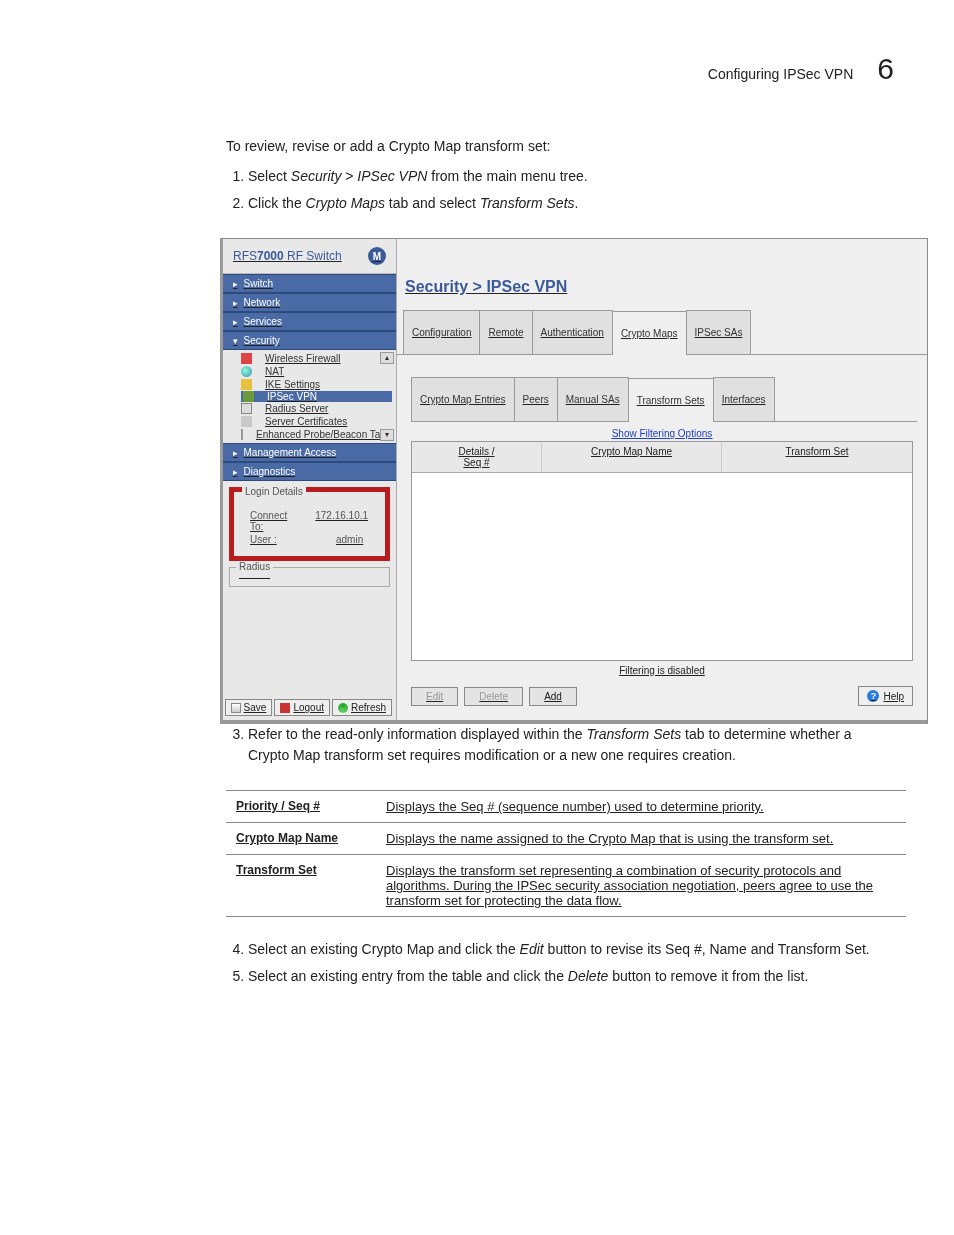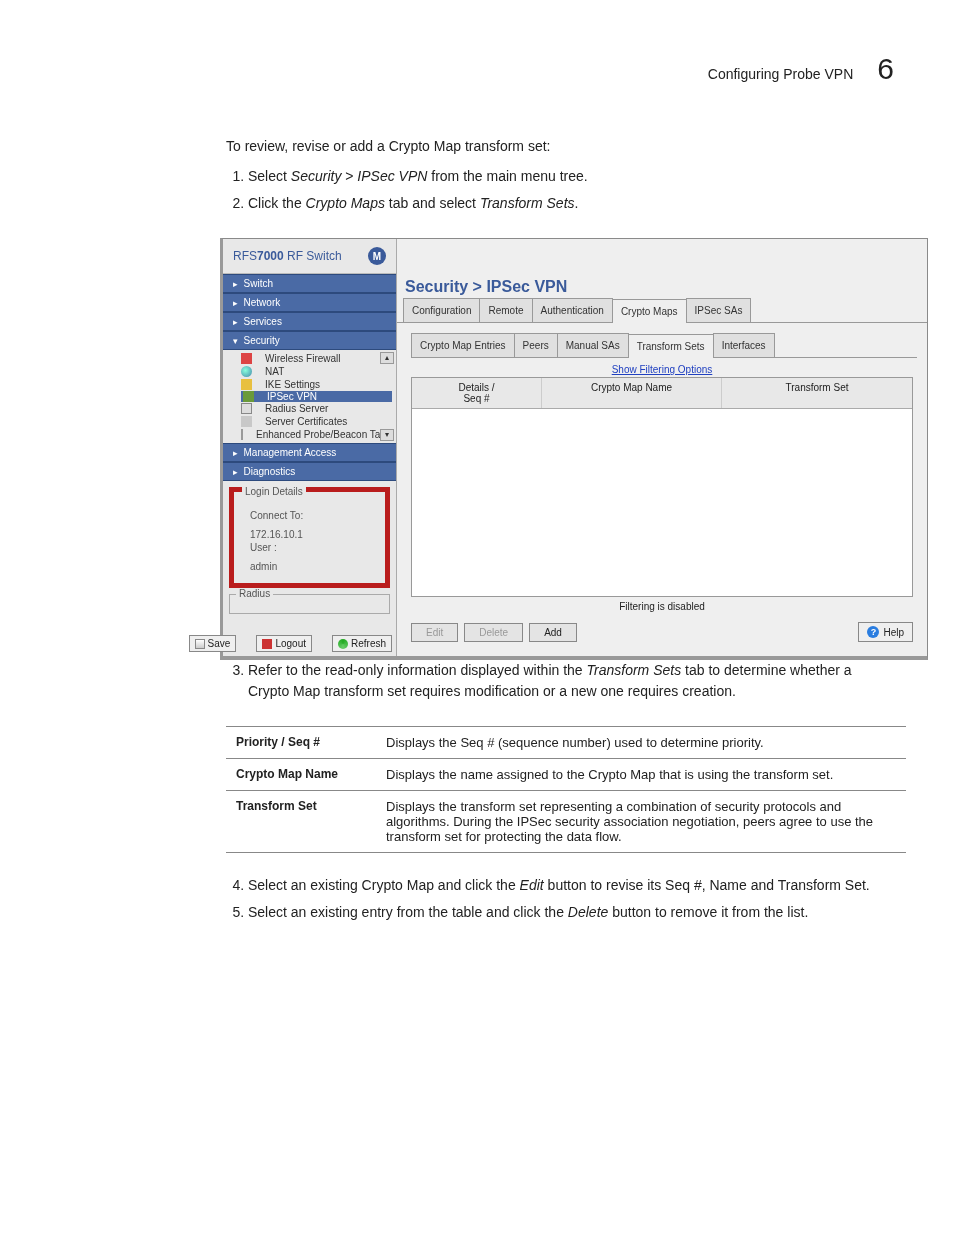--- a/index.html
+++ b/index.html
@@ -93,84 +93,84 @@
   .ic-cert { background: #c8c8c8; }
   .ic-table { background: #ddd; border:1px solid #999; }
   .scrollbtn {
     position: absolute; right: 2px; width: 14px; height: 12px;
     background: #ddd; border: 1px solid #999; font-size: 8px; text-align: center; line-height: 10px;
   }
   .login-box {
     margin: 6px; border: 5px solid #b91c1c; padding: 6px 17px 10px 8px; font-size: 10px; color: #555;
   }
   .login-box .lg-title { position: relative; top: -12px; background: #e8e8e8; padding: 0 3px; display: inline-block; }
-  .login-box .lg-row { display: flex; gap: 8px; padding: 1px 0; margin-left: 8px; flex-direction: column; }
+  .login-box .lg-row { display: flex; gap: 28px; padding: 1px 0; margin-left: 8px; }
   .msg-box { margin: 0 6px 6px 6px; border: 1px solid #aaa; height: 20px; }
   .msg-box .lg-title { position: relative; top: -7px; left: 6px; background: #e8e8e8; padding: 0 3px; font-size: 10px; color: #555; }
-  .sb-footer { margin-top: auto; padding: 4px; display: flex; gap: 20px; justify-content: flex-end; }
+  .sb-footer { margin-top: auto; padding: 4px; display: flex; gap: 2px; justify-content: flex-end; }
   .sb-btn { border: 1px solid #888; background: #efefef; padding: 2px 5px; font-size: 10px; display: inline-flex; align-items: center; gap: 3px; }
   .sb-btn .gic { width: 10px; height: 10px; display: inline-block; }
   .g-save { background: linear-gradient(#fff,#ccc); border:1px solid #888; }
   .g-logout { background: #c33; }
   .g-refresh { background: conic-gradient(#2a2,#6c6,#2a2); border-radius: 50%; }
 
   .main {
     flex: 1;
     background: #efefef;
     display: flex; flex-direction: column;
     padding-bottom: 8px;
   }
   .crumb { color: #3a5a9a; font-weight: bold; font-size: 16px; padding: 2px 8px; margin-top: 37px; }
   .tabs1 { padding: 0 6px; display: flex; gap: 0; font-size: 10px; border-bottom: 1px solid #999; }
-  .tab { padding: 6px 8px; border: 1px solid #999; border-bottom: none; background: #e0e0e0; margin-right: -1px; color: #333; }
+  .tab { padding: 16px 8px; border: 1px solid #999; border-bottom: none; background: #e0e0e0; margin-right: -1px; color: #333; margin-top: 12px; }
   .tab.active { background: #efefef; position: relative; top: 1px; }
   .subtabs-wrap { padding: 10px 10px 4px 14px; }
   .tabs2 { display: flex; font-size: 10px; border-bottom: 1px solid #999; }
   .filter-link { text-align: center; color: #2040c0; text-decoration: underline; font-size: 10px; padding: 2px 0; }
   .table-wrap { margin: 0 14px; border: 1px solid #999; background: #fff; height: 220px; }
   .thead { display: flex; background: #e8e8e8; border-bottom: 1px solid #aaa; }
   .th { padding: 4px 6px; font-size: 10px; text-align: center; border-right: 1px solid #ccc; }
   .th1 { width: 130px; }
   .th2 { flex: 1; }
   .th3 { width: 190px; border-right: none; }
   .filter-status { text-align: center; font-size: 10px; padding: 4px 0; margin: 0 14px; }
   .btn-row { display: flex; gap: 6px; padding: 6px 14px; align-items: center; }
   .mbtn { border: 1px solid #888; background: #e4e4e4; padding: 3px 14px; font-size: 10px; }
   .mbtn.disabled { color: #999; }
   .spacer { flex: 1; }
   .help-btn { border: 1px solid #888; background: #efefef; padding: 3px 8px; font-size: 10px; display: inline-flex; align-items: center; gap: 4px; }
   .help-ic { width: 12px; height: 12px; border-radius: 50%; background: #2a7de0; color: #fff; font-weight: bold; font-size: 9px; display: inline-flex; align-items: center; justify-content: center; }
 
   
   .def-table { width: 680px; border-collapse: collapse; margin: 14px 0 22px 0; font-size: 13px; }
-  .def-table td { border-top: 1px solid #888; border-bottom: 1px solid #888; padding: 8px 10px; vertical-align: top; }
+  .def-table td { border-top: 1px solid #888; border-bottom: 1px solid #888; padding: 8px 10px; vertical-align: top; text-decoration: underline; }
   .def-table td.key { width: 150px; font-weight: bold; font-size: 12px; }
 </style>
 </head>
 <body>
 
 <div class="page">
   <div class="header">
-    <span class="header-title">Configuring Probe VPN</span>
+    <span class="header-title">Configuring IPSec VPN</span>
     <span class="header-chapter">6</span>
   </div>
 
   <div class="content">
     <p class="intro">To review, revise or add a Crypto Map transform set:</p>
     <ol class="steps">
       <li>
         <span>Select </span><span class="italic">Security</span><span> &gt; </span><span class="italic">IPSec VPN</span><span> from the main menu tree.</span>
       </li>
       <li>
         <span>Click the </span><span class="italic">Crypto Maps</span><span> tab and select </span><span class="italic">Transform Sets</span><span>.</span>
       </li>
     </ol>
   </div>
 
-  <div class="app" style="margin-left:160px;">
+  <div class="app" style="margin-left:160px;text-decoration:underline;">
     <div class="sidebar">
       <div class="sb-title">
         <span>
           <span>RFS</span><b>7000</b><span> RF Switch</span>
         </span>
         <span class="moto">M</span>
       </div>
 
       <div class="navitem">
           <span class="chev">▸</span>

